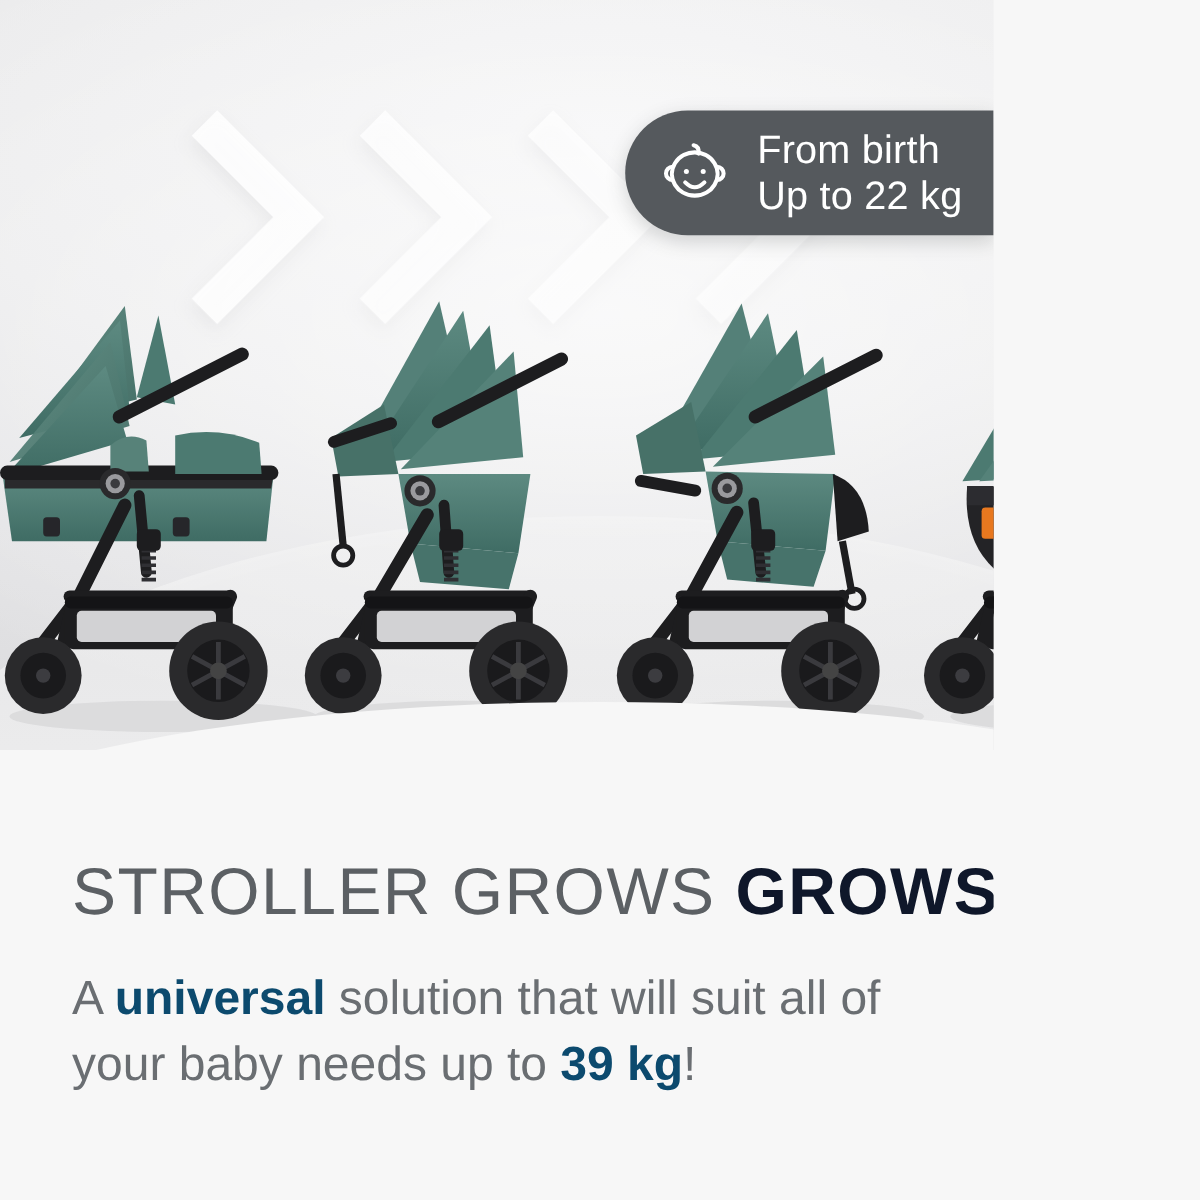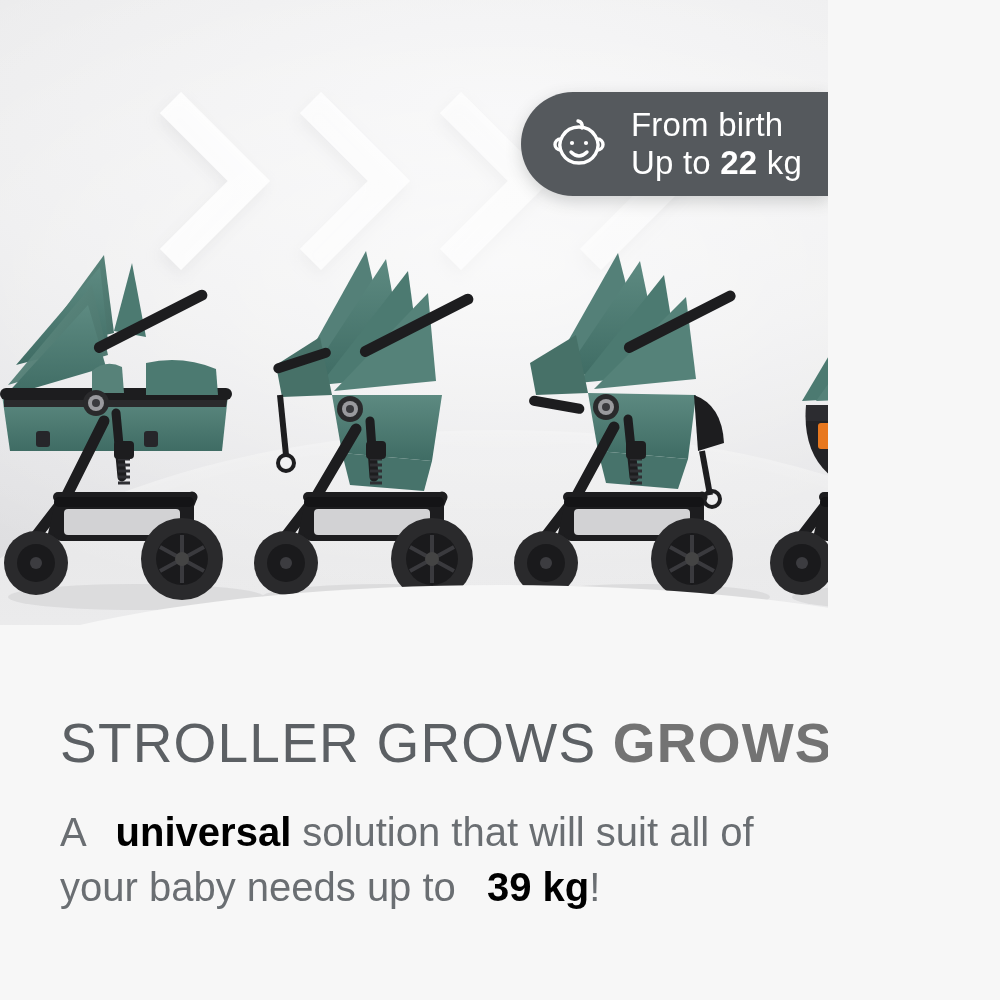--- a/index.html
+++ b/index.html
@@ -53,34 +53,34 @@
     position:absolute;top:92px;right:0;height:104px;
     display:flex;align-items:center;gap:20px;
     padding:0 26px 0 26px;
     background:#55595d;
     border-radius:52px 0 0 52px;
     box-shadow:0 5px 16px rgba(60,62,66,.22);
     z-index:40;
   }
   .badge-icon{width:64px;height:64px;flex:0 0 auto;}
   .badge-text{color:#fff;line-height:1.14;font-size:33px;font-weight:300;letter-spacing:.2px;white-space:nowrap;}
-  .badge-text .b{font-weight:700;}
+  .badge-text .b{font-weight:400;}
 
   
   .caption{position:absolute;left:0;top:625px;width:1000px;height:375px;background:#f7f7f7;}
   .headline{
     position:absolute;left:60px;top:86px;
     font-size:55px;letter-spacing:1.2px;color:#5c6064;font-weight:300;white-space:nowrap;
   }
-  .headline .b{font-weight:700;color:#737373;}
+  .headline .b{font-weight:700;color:#0f172a;}
   .subcopy{
     position:absolute;left:60px;top:180px;width:760px;
     font-size:40px;line-height:55px;color:#6a6e72;font-weight:300;
   }
-  .subcopy .b{font-weight:700;color:#000000;margin-left:20px;}
+  .subcopy .b{font-weight:700;color:#0c4a6e;}
 
   
   .unit{position:absolute;bottom:0;width:262px;height:380px;}
   .u1{left:-4px;}  .u2{left:246px;} .u3{left:506px;} .u4{left:762px;}
   .unit svg{position:absolute;left:0;bottom:0;width:100%;height:100%;overflow:visible;}
 </style>
 </head>
 <body>
 
 <div class="banner">

